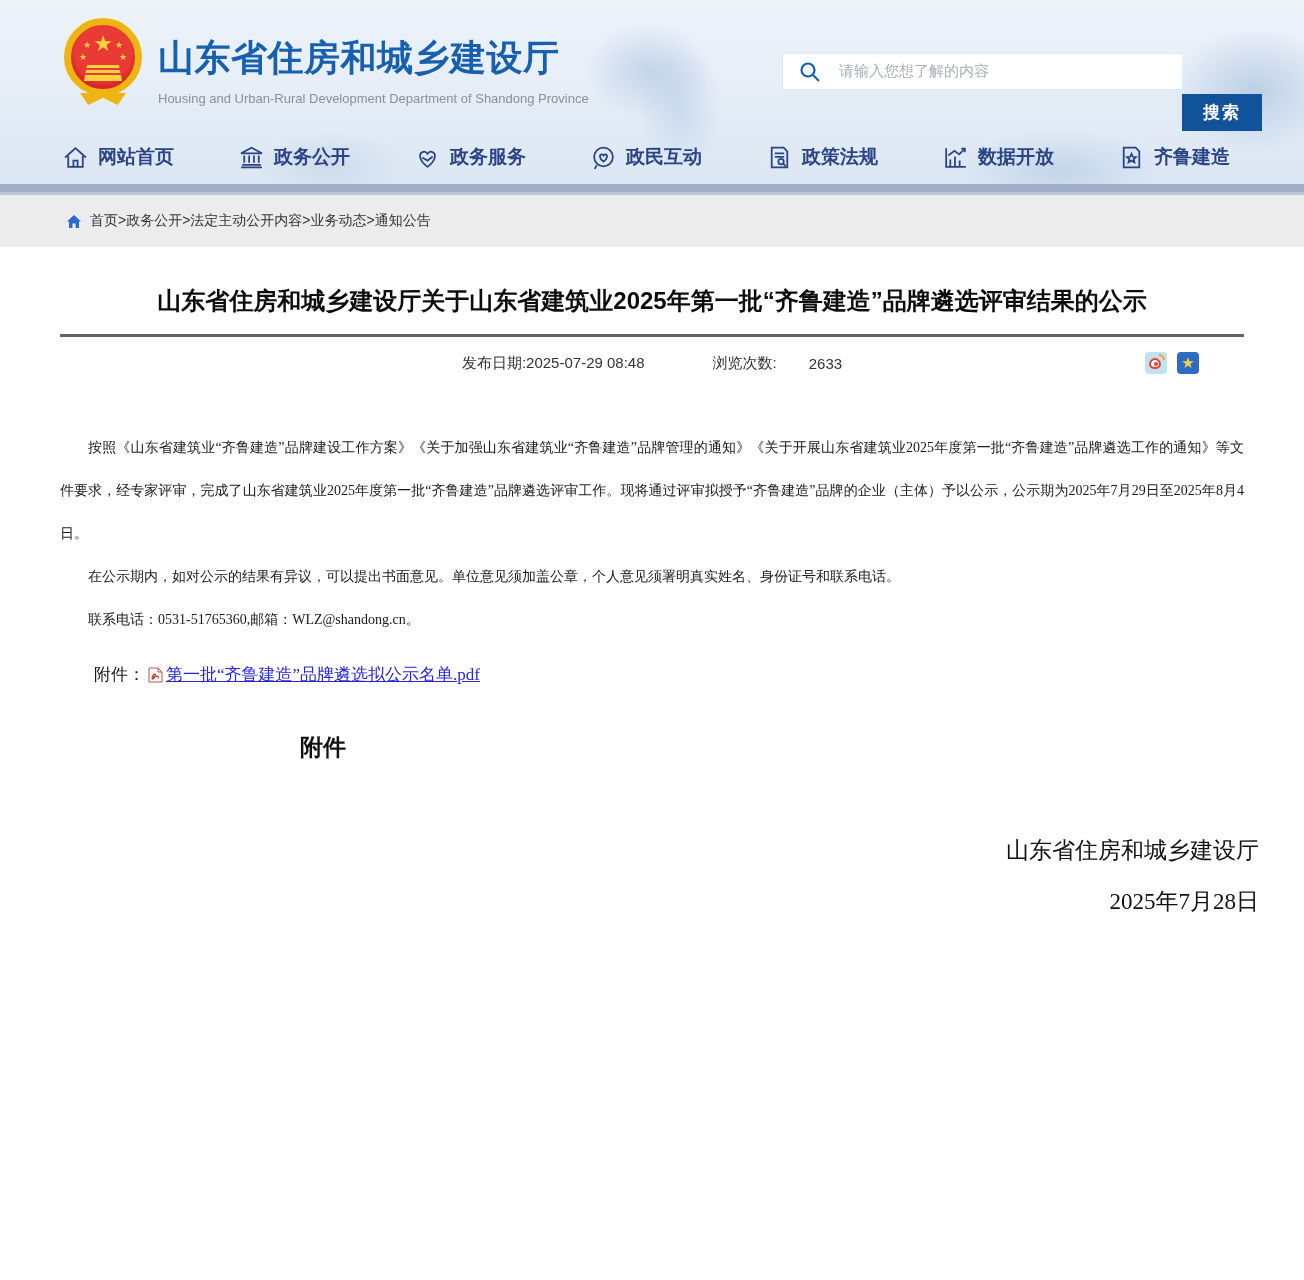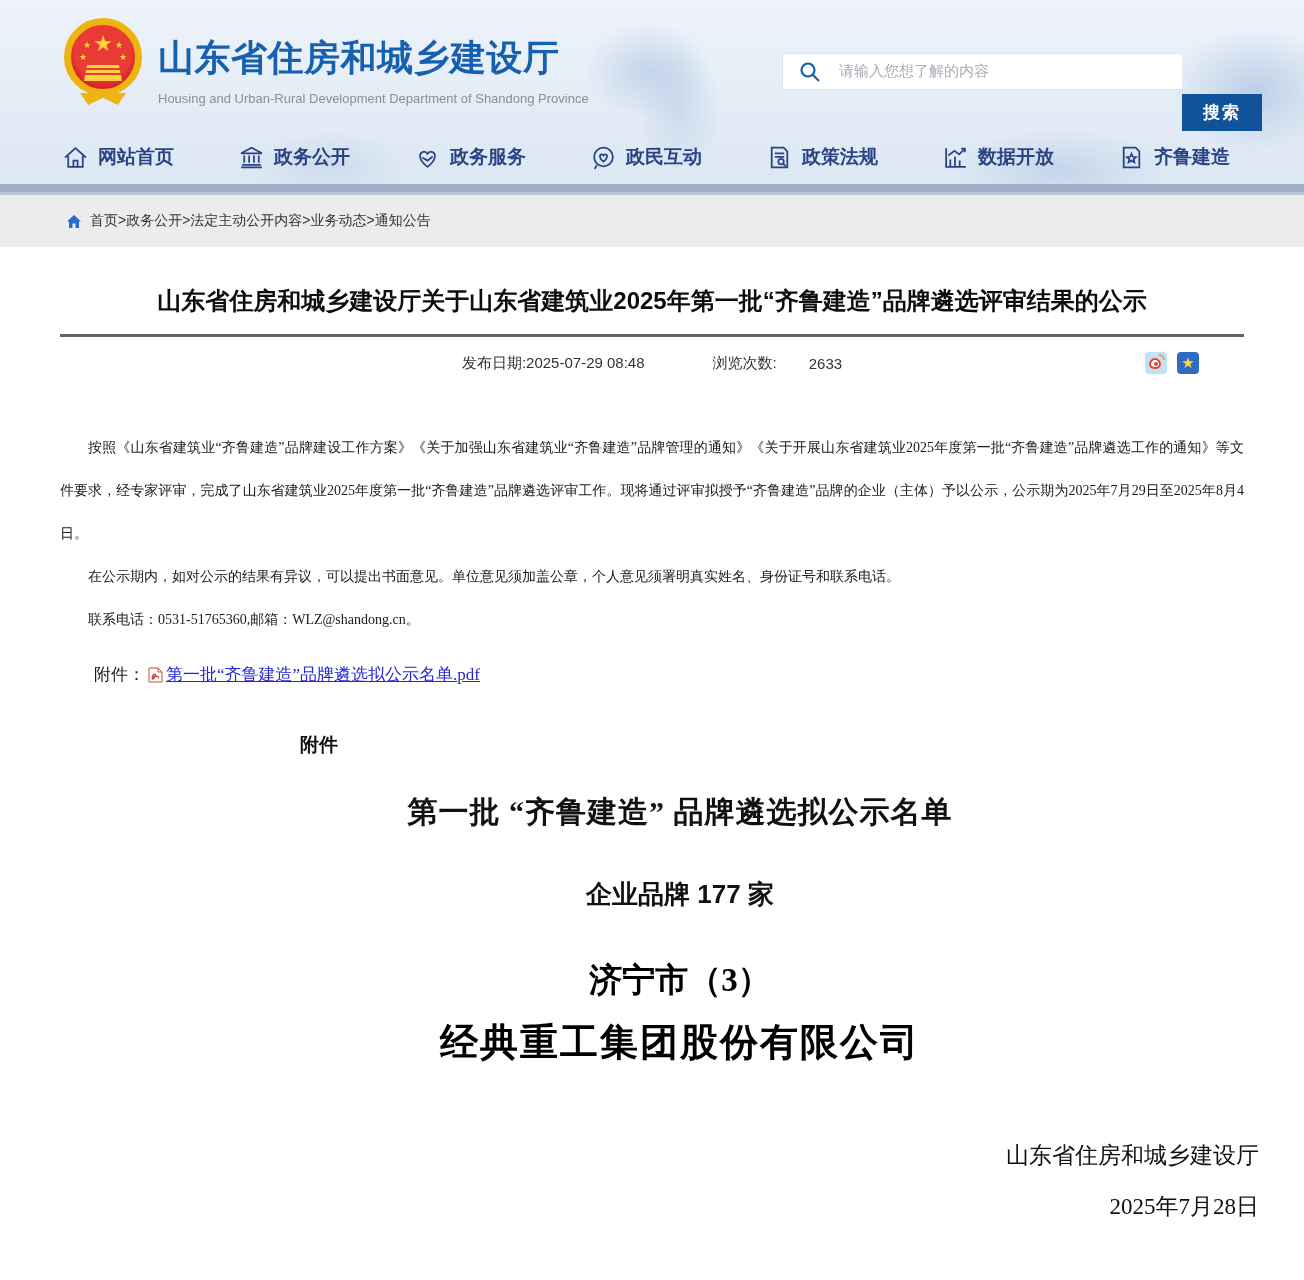--- a/index.html
+++ b/index.html
@@ -85,21 +85,21 @@
   .sh-weibo .pupil { position:absolute; left:9px; top:10px; width:4px; height:4px; background:#e6432e; border-radius:50%; }
   .sh-weibo .spark { position:absolute; right:2px; top:2px; width:6px; height:6px; border-top:2px solid #f5a623; border-right:2px solid #f5a623; border-radius:0 6px 0 0; }
   .sh-qzone { background:#2e6cc3; color:#ffd23e; font-size:15px; line-height:22px; text-align:center; }
   .body-text { margin-top:50px; font-family:"Liberation Serif", serif; font-size:14px; line-height:43px; color:#1a1a1a; text-align:justify; }
   .body-text p { text-indent:2em; }
   .attach { margin-top:22px; font-family:"Liberation Serif", serif; font-size:17px; color:#1a1a1a; padding-left:34px; display:flex; align-items:center; }
   .attach .picon { width:15px; height:16px; margin:0 3px; }
   .attach a { color:#2626d9; text-decoration:underline; cursor:pointer; }
   
   .doc { margin-top:46px; }
-  .doc-annex { margin-left:240px; font-size:19px; font-weight:bold; color:#111; }
+  .doc-annex { margin-left:240px; font-size:23px; font-weight:bold; color:#111; }
   .doc-center { width:1184px; margin-left:28px; text-align:center; }
   .doc-title { margin-top:34px; font-family:"Liberation Serif", serif; font-size:30px; font-weight:bold; color:#111; letter-spacing:1px; }
   .doc-subtitle { margin-top:44px; font-size:26px; font-weight:bold; color:#111; }
   .doc-city { margin-top:46px; font-family:"Liberation Serif", serif; font-size:33px; font-weight:bold; color:#000; }
   .doc-company { margin-top:14px; font-family:"Liberation Serif", serif; font-size:38px; font-weight:bold; color:#000; letter-spacing:2px; }
   .sign { margin-top:72px; text-align:right; padding-right:45px; font-family:"Liberation Serif", serif; font-size:23px; color:#111; }
   .sign .sign-date { margin-top:20px; }
 </style>
 </head>
 <body>
@@ -248,25 +248,19 @@
         <path d="M1 1 H10 L14 5 V15 H1 Z" fill="#fff" stroke="#b9524b" stroke-width="1"></path>
         <path d="M10 1 L10 5 L14 5" fill="none" stroke="#b9524b" stroke-width="1"></path>
         <path d="M4 11 C5 7 7 6.5 7.5 8 C8 9.5 5.5 12 4.5 12 C3.5 12 6 9 8 9 C10 9 11 10.5 10 11" fill="none" stroke="#d0433b" stroke-width="1.4"></path>
       </svg>
     </span>
     <a>第一批“齐鲁建造”品牌遴选拟公示名单.pdf</a>
   </div>
 
   <div class="doc">
     <div class="doc-annex">附件</div>
-    <div class="doc-center">
-      <div class="doc-title">第一批 “齐鲁建造” 品牌遴选拟公示名单</div>
-      <div class="doc-subtitle">企业品牌 177 家</div>
-      <div class="doc-city">济宁市（3）</div>
-      <div class="doc-company">经典重工集团股份有限公司</div>
-    </div>
   </div>
 </div>
 
 <div class="sign">
   <div>山东省住房和城乡建设厅</div>
   <div class="sign-date">2025年7月28日</div>
 </div>
 
 </body></html>

